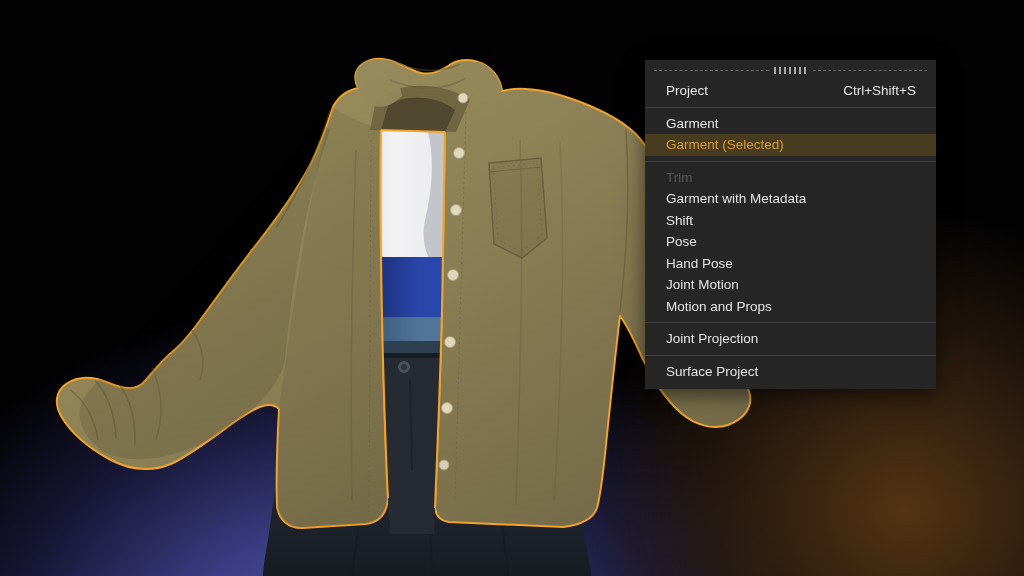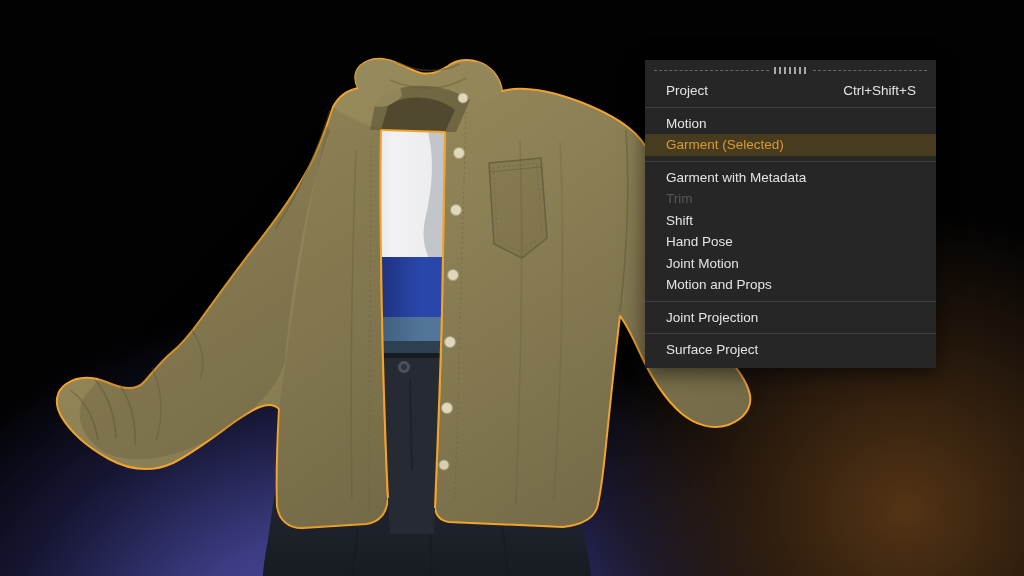--- a/index.html
+++ b/index.html
@@ -224,34 +224,37 @@
       <div class="tear-ticks"></div>
       <div class="tear-dash"></div>
     </div>
     <div id="menu-body">
         <div class="menu-item">
           <span>Project</span>
           <span class="shortcut">Ctrl+Shift+S</span>
         </div>
         <div class="menu-divider"></div>
         <div class="menu-item">
-          <span>Motion</span>
+          <span>Garment</span>
         </div>
         <div class="menu-item selected">
           <span>Garment (Selected)</span>
         </div>
         <div class="menu-divider"></div>
-        <div class="menu-item">
-          <span>Garment with Metadata</span>
-        </div>
         <div class="menu-item disabled">
           <span>Trim</span>
         </div>
         <div class="menu-item">
+          <span>Garment with Metadata</span>
+        </div>
+        <div class="menu-item">
           <span>Shift</span>
+        </div>
+        <div class="menu-item">
+          <span>Pose</span>
         </div>
         <div class="menu-item">
           <span>Hand Pose</span>
         </div>
         <div class="menu-item">
           <span>Joint Motion</span>
         </div>
         <div class="menu-item">
           <span>Motion and Props</span>
         </div>

